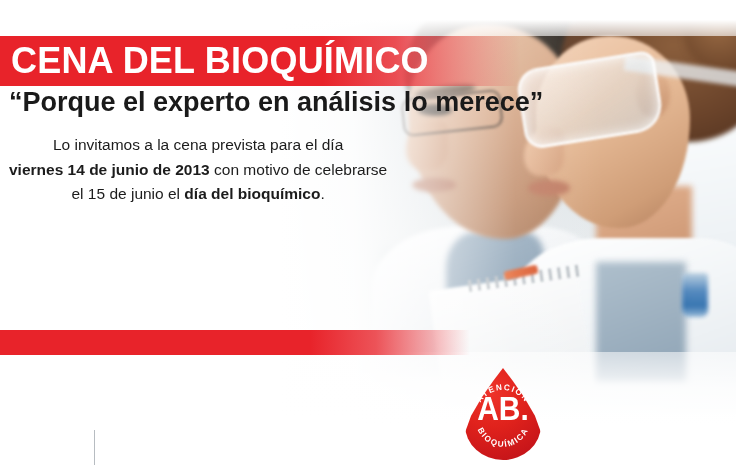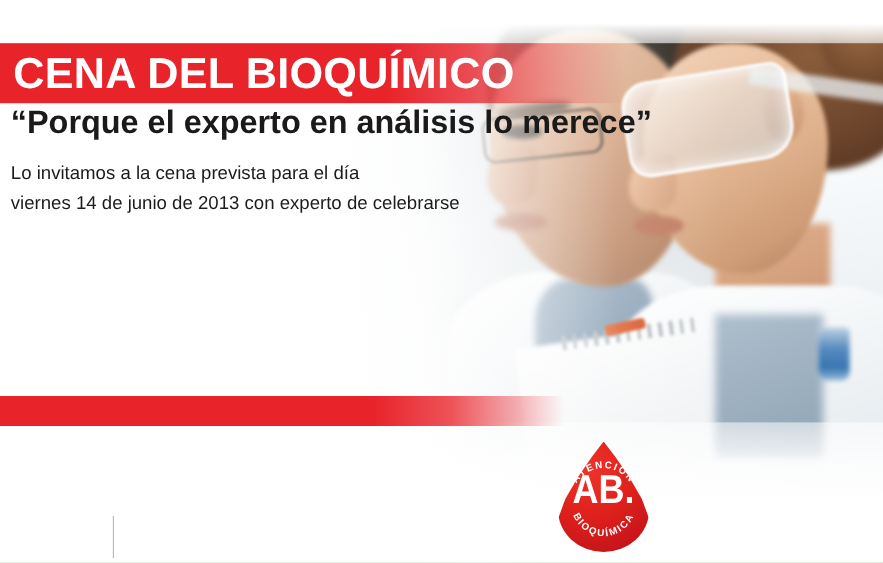--- a/index.html
+++ b/index.html
@@ -320,22 +320,23 @@
   }
 
   
   .body-copy {
     position: absolute;
     left: 9px; top: 133px;
     font-size: 15.5px;
     color: #1c1c1c;
     line-height: 24.5px;
     white-space: nowrap;
-  }
-  .body-copy b { font-weight: 400; }
+    text-align: center;
+  }
+  .body-copy b { font-weight: 700; }
 
   .rsvp {
     position: absolute;
     left: 9px; top: 228px;
     font-size: 15.5px;
     color: #1c1c1c;
     white-space: nowrap;
   }
   .free {
     position: absolute;
@@ -492,21 +493,22 @@
     <div class="wash-bottom"></div>
   </div>
 
   <div class="title-band"></div>
   <div class="title-text">CENA DEL BIOQUÍMICO</div>
 
   <div class="tagline">“Porque el experto en análisis lo merece”</div>
 
   <div class="body-copy">
     <div><span>Lo invitamos a la cena prevista para el día</span></div>
-    <div><b>viernes 14 de junio de 2013</b><span> con experto de celebrarse</span></div>
+    <div><b>viernes 14 de junio de 2013</b><span> con motivo de celebrarse</span></div>
+    <div><span>el 15 de junio el </span><b>día del bioquímico</b><span>.</span></div>
   </div>
 
 
   <div class="footer-band"></div>
 
   <div class="drop" id="drop-ab">
     <div class="drop-shape"></div>
     <svg class="arc-svg" viewBox="0 0 76 92">
       <defs>
         <path id="arcTop" d="M 14 38 A 26 26 0 0 1 62 38"></path>

